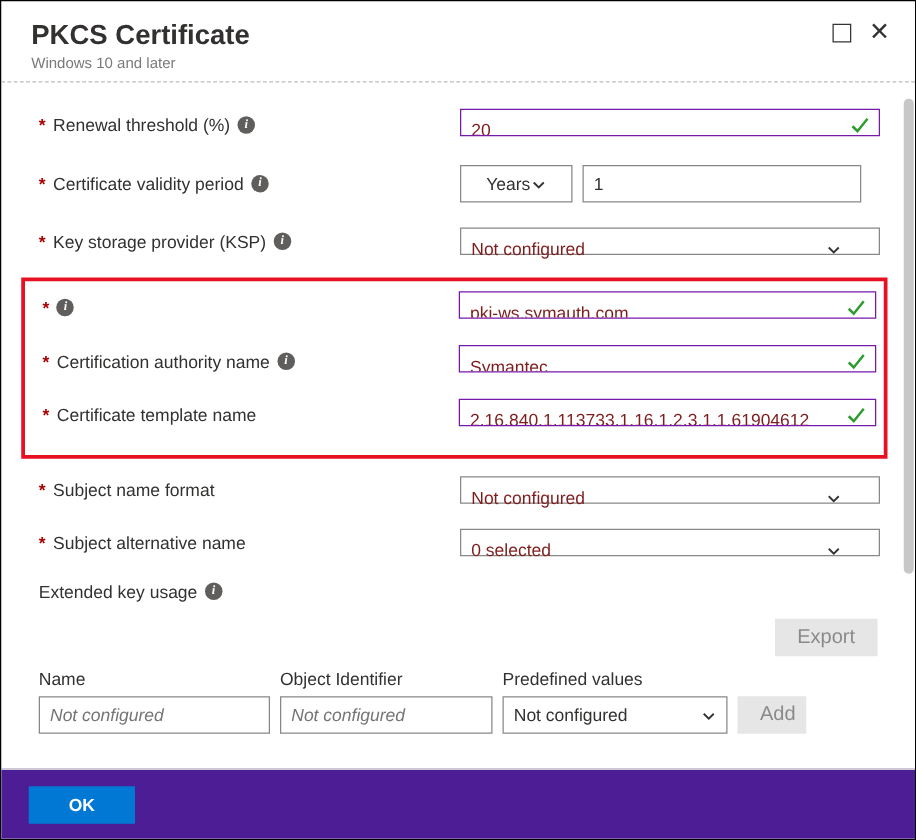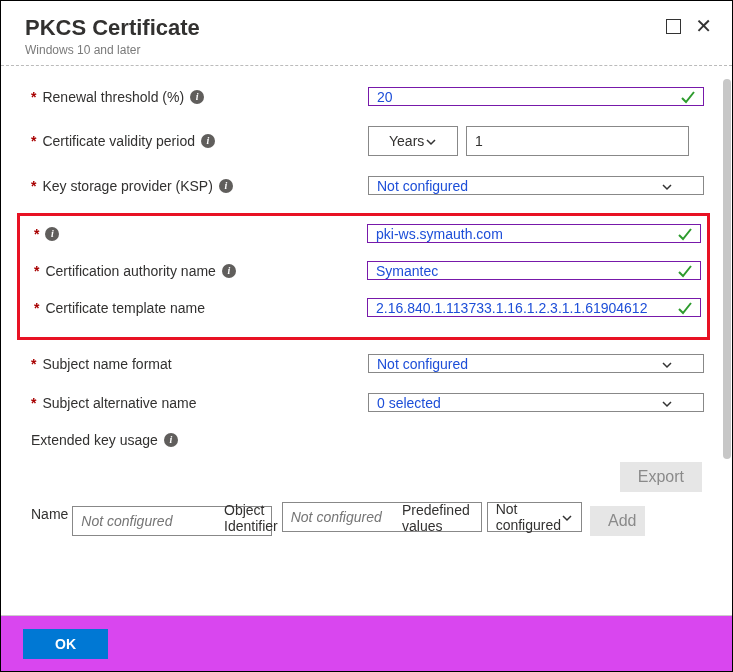--- a/index.html
+++ b/index.html
@@ -117,24 +117,24 @@
     align-items: center;
     gap: 8px;
   }
   .input-wrap {
     position: relative;
     flex: 1;
   }
   .text-input, .select-box {
     width: 100%;
     height: 19px;
-    padding: 4px 30px 4px 8px;
+    padding: 16px 30px 4px 8px;
     font-size: 14px;
     font-family: inherit;
-    color: #1d4ed8;
+    color: #7f1d1d;
     background: #fff;
   }
   .text-input { border: 1px solid #7719aa; }
   .select-box {
     border: 1px solid #888;
     display: flex;
     align-items: center;
     justify-content: space-between;
   }
   .chev {
@@ -182,21 +182,21 @@
     gap: 6px;
     padding-left: 8px;
     margin-bottom: 14px;
   }
   .eku-row {
     display: flex;
     align-items: flex-end;
     gap: 8px;
     padding-left: 8px;
   }
-  .eku-col { display: flex; flex-direction: row; gap: 4px; }
+  .eku-col { display: flex; flex-direction: column; gap: 4px; }
   .eku-col .col-label { font-size: 14px; color: #323130; padding-bottom: 2px; }
   .eku-input {
     height: 30px;
     padding: 4px 8px;
     border: 1px solid #888;
     font-style: italic;
     color: #888;
     font-size: 14px;
     background: #fff;
   }
@@ -226,21 +226,21 @@
     margin-bottom: 10px;
   }
   .footer {
     position: absolute;
     left: 0; right: 0; bottom: 0;
     height: 56px;
     border-top: 1px solid #ccc;
     display: flex;
     align-items: center;
     padding: 0 22px;
-    background: #d946ef;
+    background: #4c1d95;
   }
   .ok-btn {
     background: #0078d4;
     color: #fff;
     border: none;
     font-size: 14px;
     font-weight: 600;
     padding: 7px 32px;
     font-family: inherit;
   }

